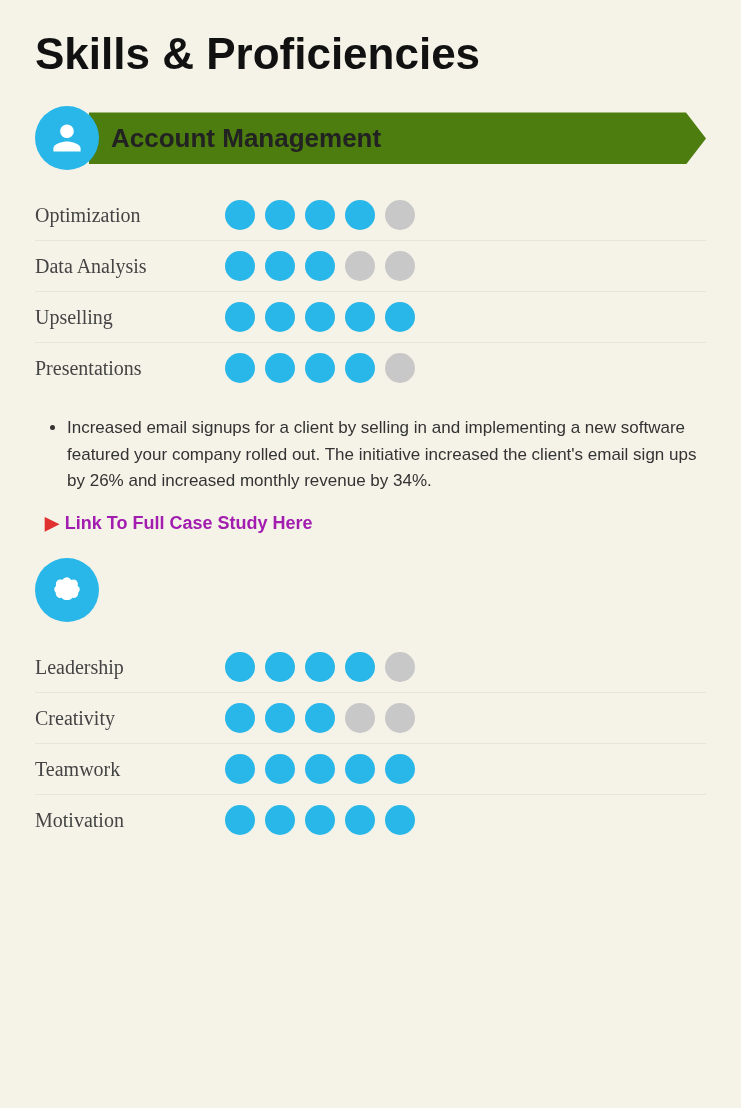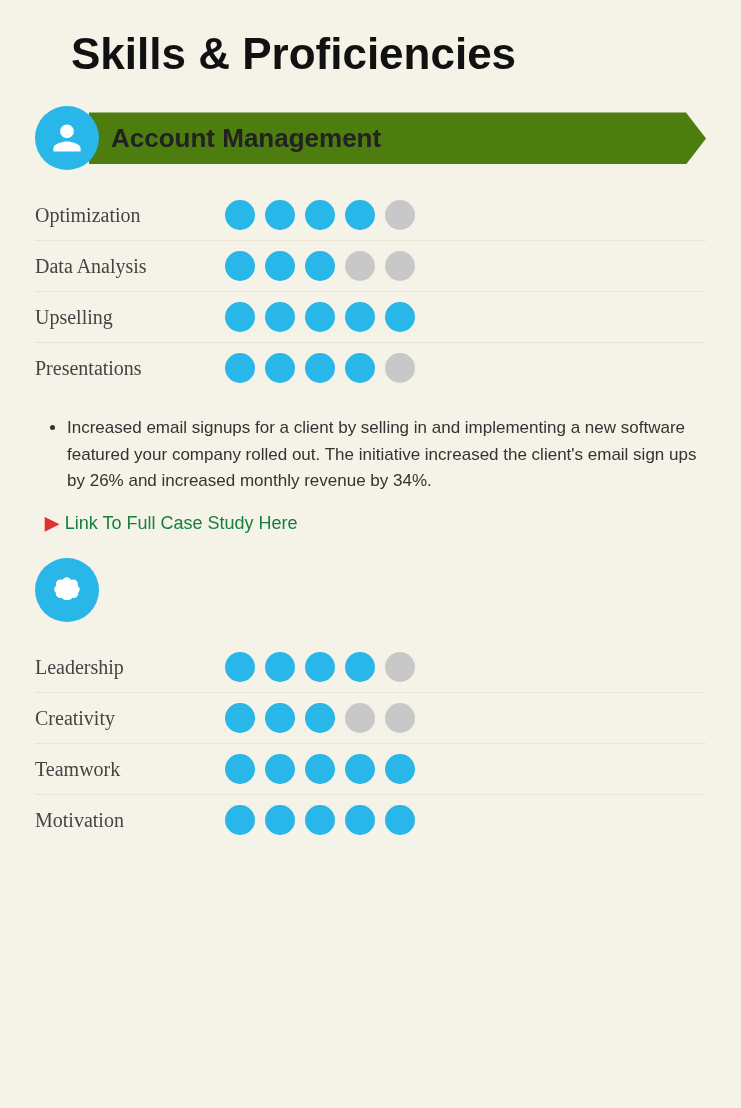--- a/index.html
+++ b/index.html
@@ -11,21 +11,20 @@
       font-family: 'Arial', sans-serif;
       padding: 30px 35px 30px 35px;
     }
 
     .page-title {
       font-size: 44px;
       font-weight: 900;
       color: #111;
       margin-bottom: 28px;
       line-height: 1.1;
-      margin-left: 36px;
     }
 
     .section-header {
       display: flex;
       align-items: center;
       margin-bottom: 20px;
       position: relative;
     }
 
     .section-icon-circle {
@@ -129,23 +128,23 @@
       margin: 12px 0 24px 10px;
     }
 
     .case-study-link .arrow-icon {
       color: #e03030;
       font-size: 18px;
       font-weight: 900;
     }
 
     .case-study-link a {
-      color: #15803d;
+      color: #a21caf;
       font-size: 18px;
-      font-weight: 400;
+      font-weight: 700;
       text-decoration: none;
     }
   </style>
 </head>
 <body>
 
 <h1 class="page-title">Skills &amp; Proficiencies</h1>
 
 <div id="sections-container">
     <div>

